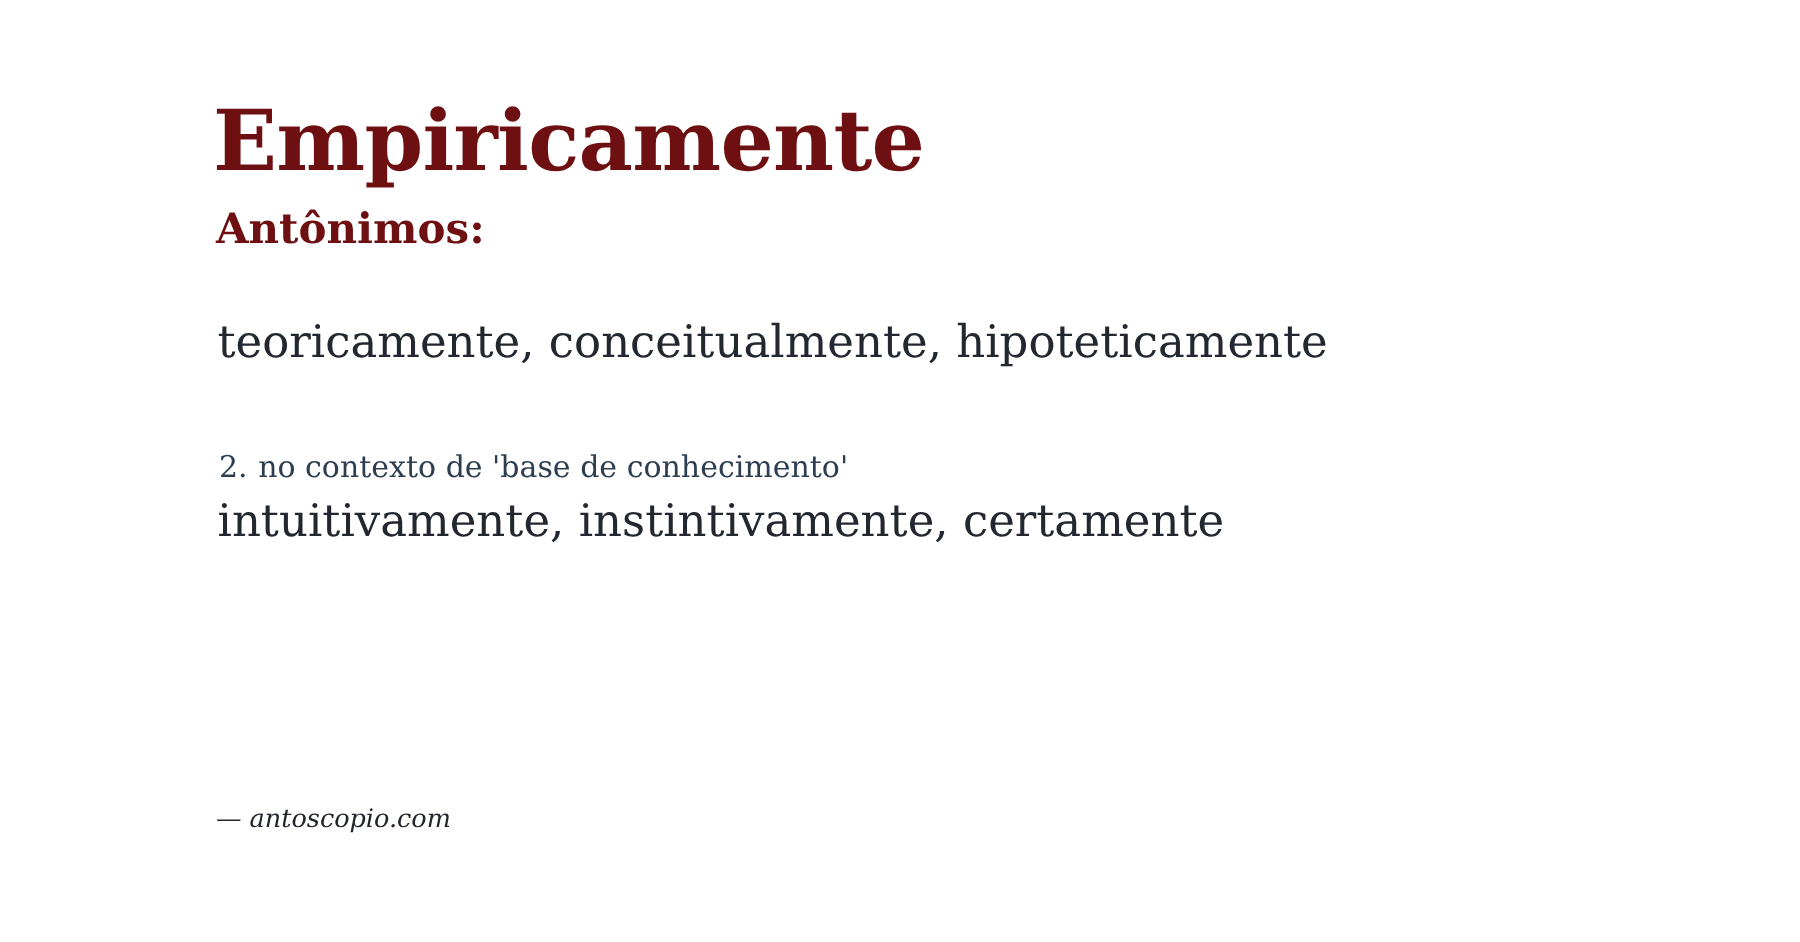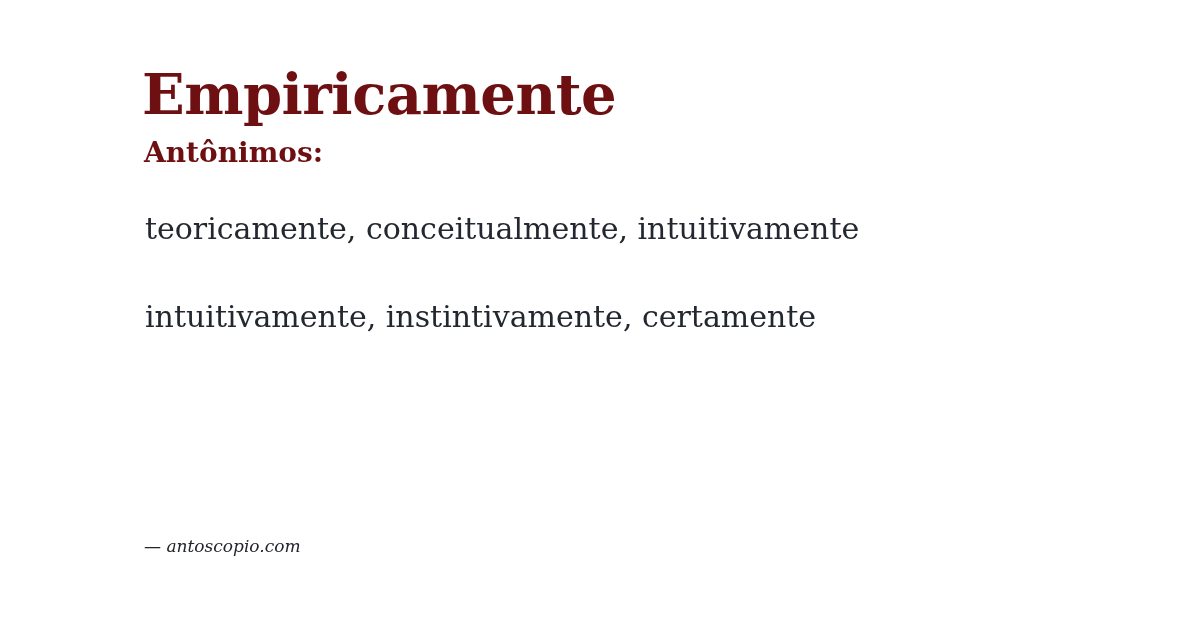--- a/index.html
+++ b/index.html
@@ -71,24 +71,27 @@
 </head>
 <body>
 
 <div class="card">
 
   <h1 class="word-title">Empiricamente</h1>
 
   <h2 class="section-label">Antônimos:</h2>
 
   <div class="entry entry-1">
-    <div class="entry-words">teoricamente, conceitualmente, intuitivamente</div>
+    <div class="entry-words">teoricamente, conceitualmente, hipoteticamente</div>
   </div>
 
   <div class="entry entry-2">
+    <div class="entry-context">
+      <span class="entry-number">2.</span><span>no contexto de 'base de conhecimento'</span>
+    </div>
     <div class="entry-words">intuitivamente, instintivamente, certamente</div>
   </div>
 
   <div class="entry entry-3">
   </div>
 
   <div class="attribution">— antoscopio.com</div>
 
 </div>
 

